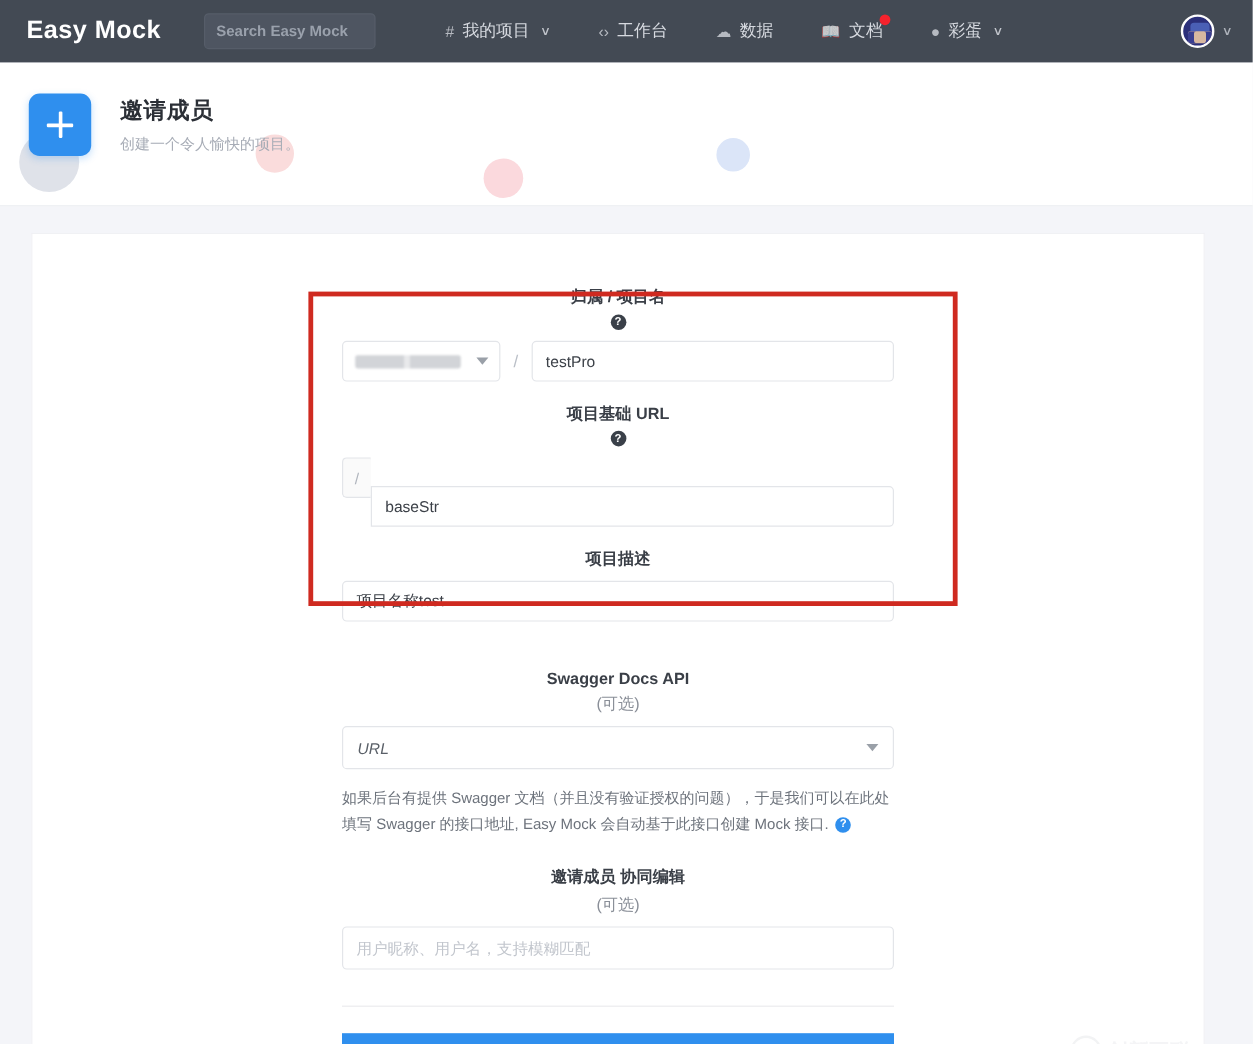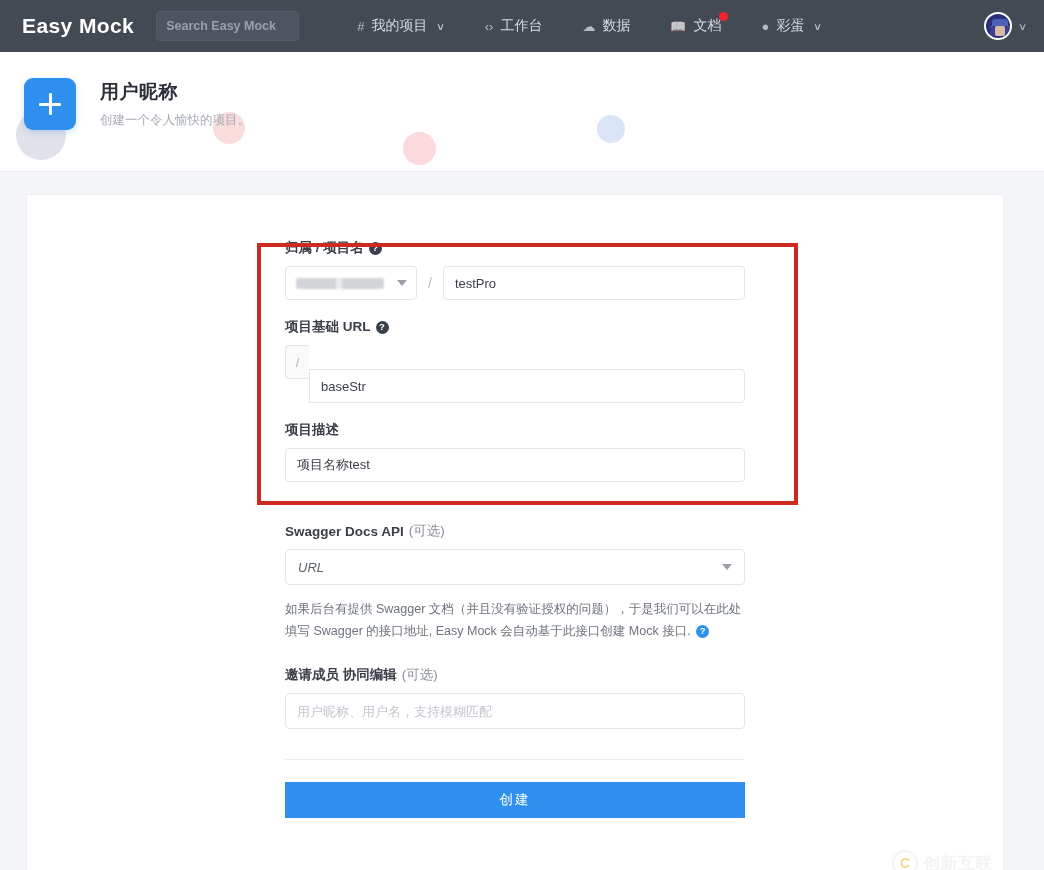--- a/index.html
+++ b/index.html
@@ -20,21 +20,21 @@
     align-items: center;
     padding: 0 18px 0 22px;
     position: relative;
     z-index: 20;
   }
   .brand {
     color: #ffffff;
     font-size: 21px;
     font-weight: 700;
     letter-spacing: .4px;
-    margin-right: 22px;
+    margin-right: 36px;
     white-space: nowrap;
   }
   .search-box {
     width: 143px;
     height: 30px;
     background: #4e5561;
     border: 1px solid #565d69;
     border-radius: 4px;
     display: flex;
     align-items: center;
@@ -190,20 +190,21 @@
 
   .field { margin-bottom: 2px; }
   .label {
     font-size: 13.5px;
     color: #3a3f47;
     font-weight: 700;
     margin-bottom: 9px;
     display: flex;
     align-items: center;
     gap: 5px;
+    flex-direction: column;
   }
   .label .opt { font-weight: 400; color: #8a8f98; }
   .qmark {
     width: 13px; height: 13px;
     border-radius: 50%;
     background: #3a4049;
     color: #fff;
     font-size: 9.5px;
     font-weight: 700;
     display: inline-flex;
@@ -422,21 +423,21 @@
 <div class="banner">
   <div class="blob" style="left:213px;top:60px;width:32px;height:32px;background:#fadcdc;"></div>
   <div class="blob" style="left:403px;top:80px;width:33px;height:33px;background:#fbd9dd;"></div>
   <div class="blob" style="left:597px;top:63px;width:28px;height:28px;background:#dbe5f8;"></div>
 
   <div class="plus-shadow"></div>
 
   <div class="hdr-inner">
     <div class="plus-tile"></div>
     <div class="hdr-text">
-      <div class="hdr-title">用户昵称</div>
+      <div class="hdr-title">邀请成员</div>
       <div class="hdr-sub">创建一个令人愉快的项目。</div>
     </div>
   </div>
 </div>
 
 <div class="page">
   <div class="card">
 
     <div class="annot"></div>
 

